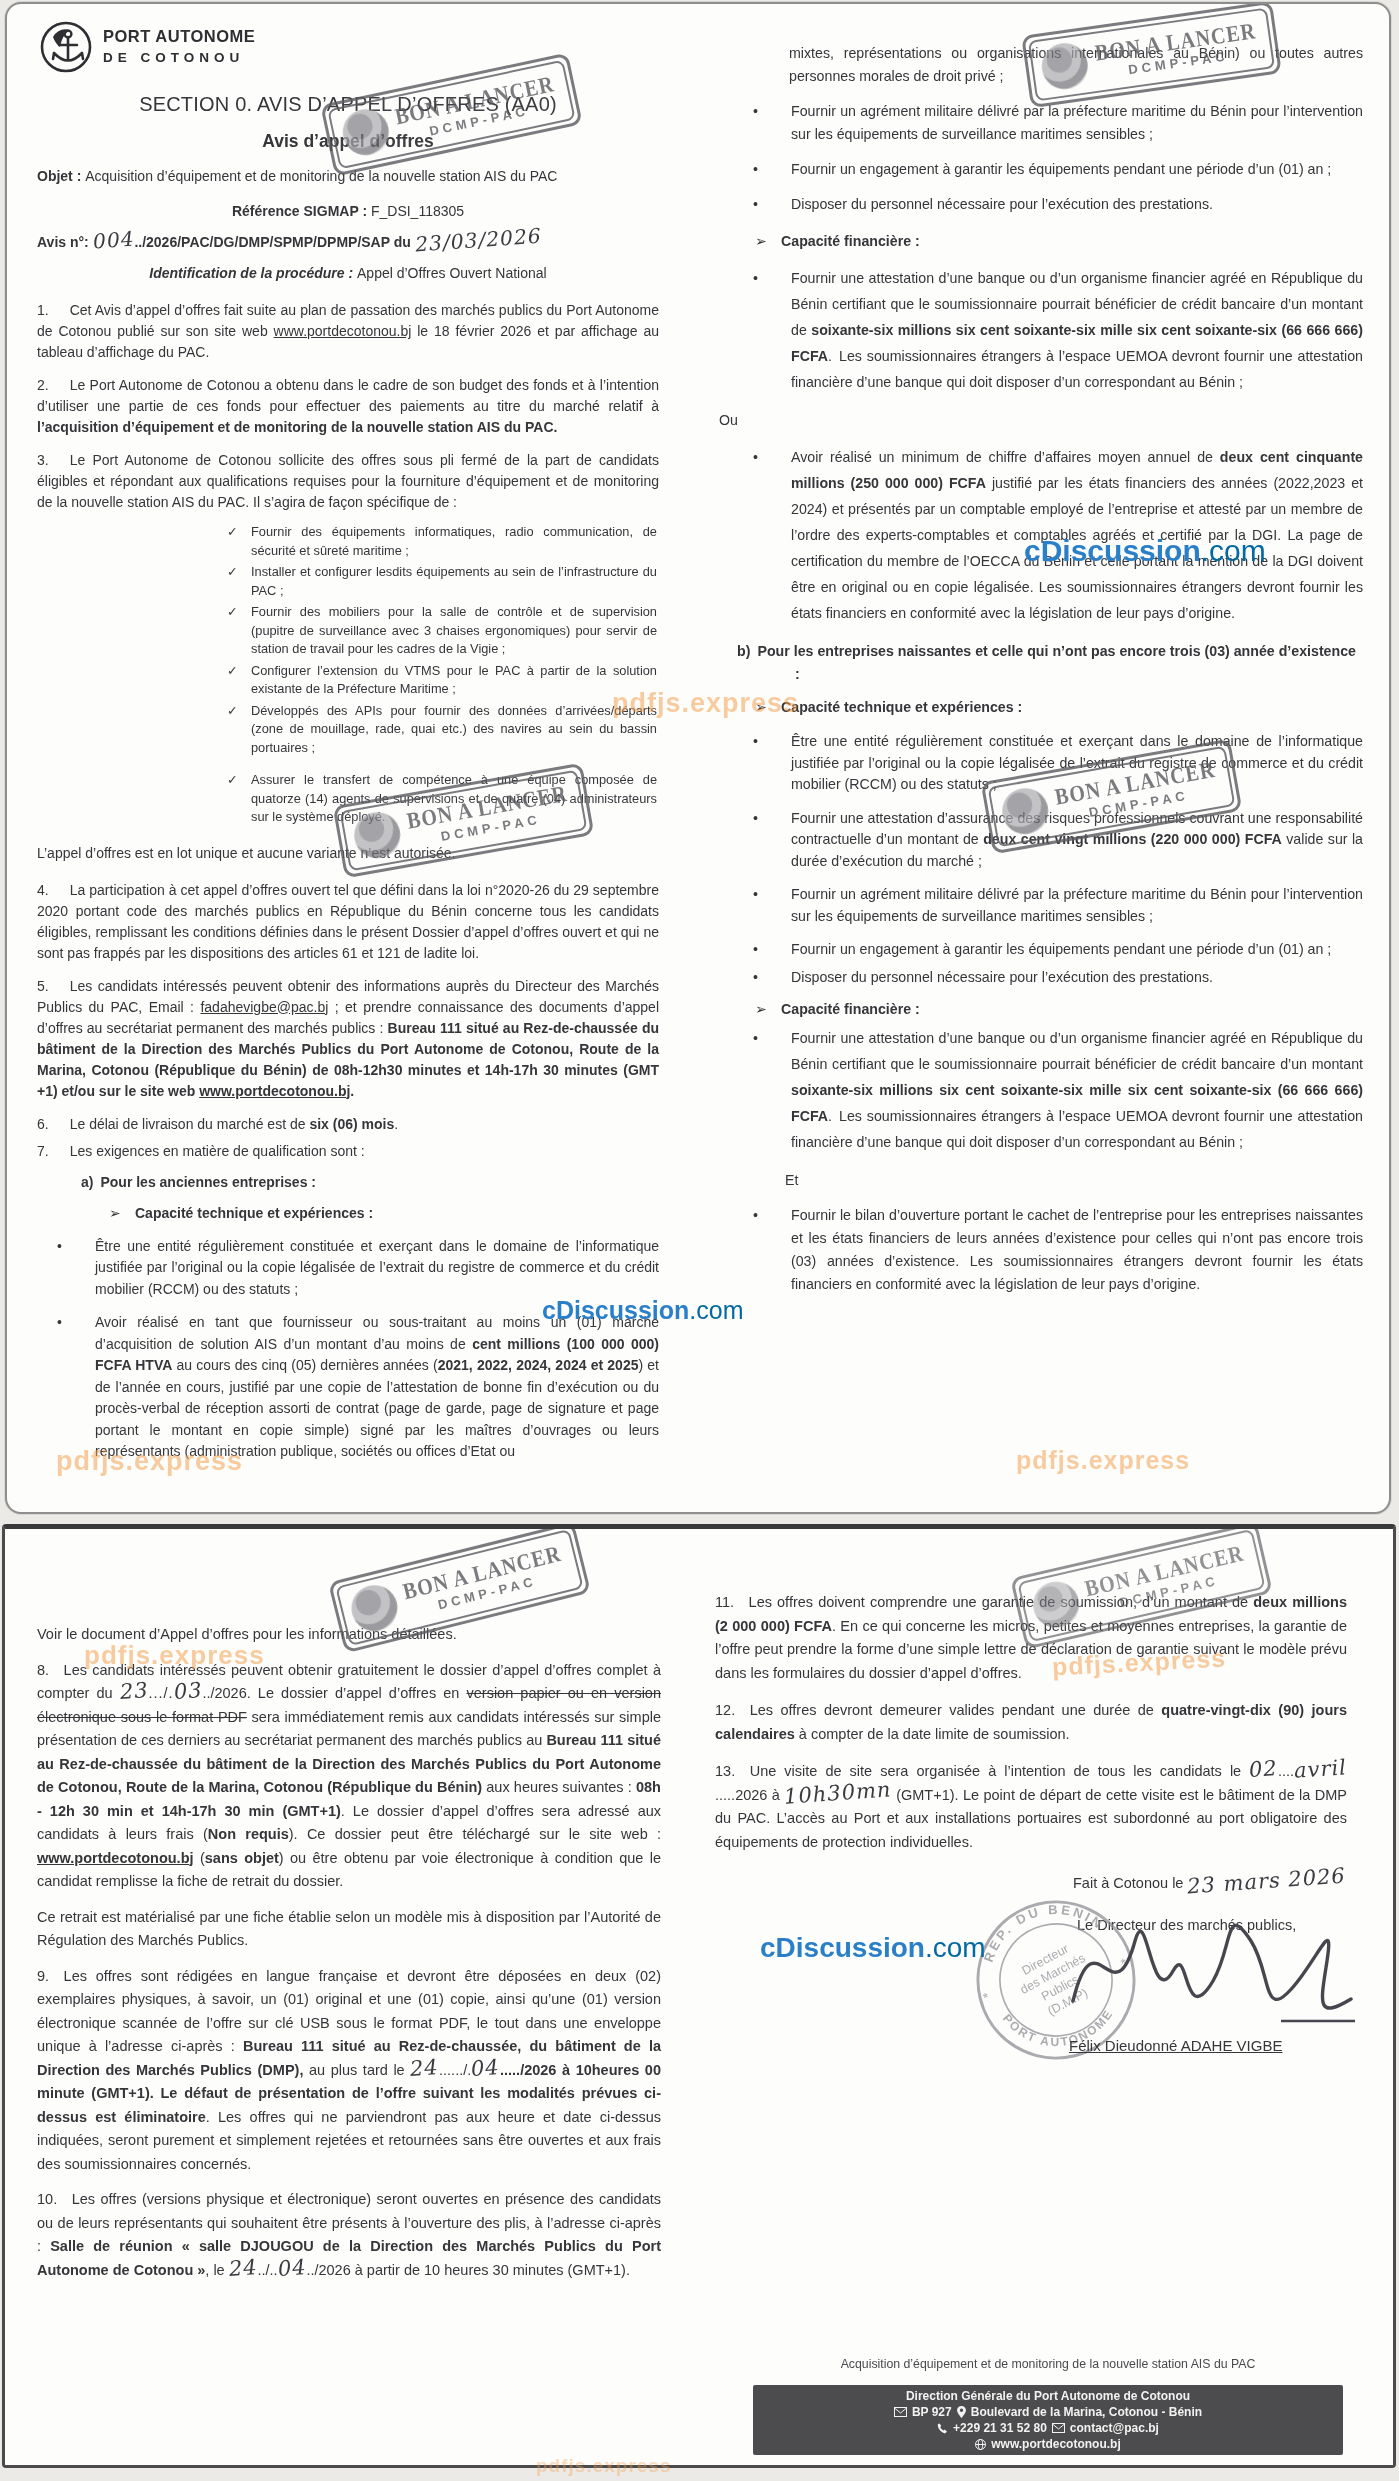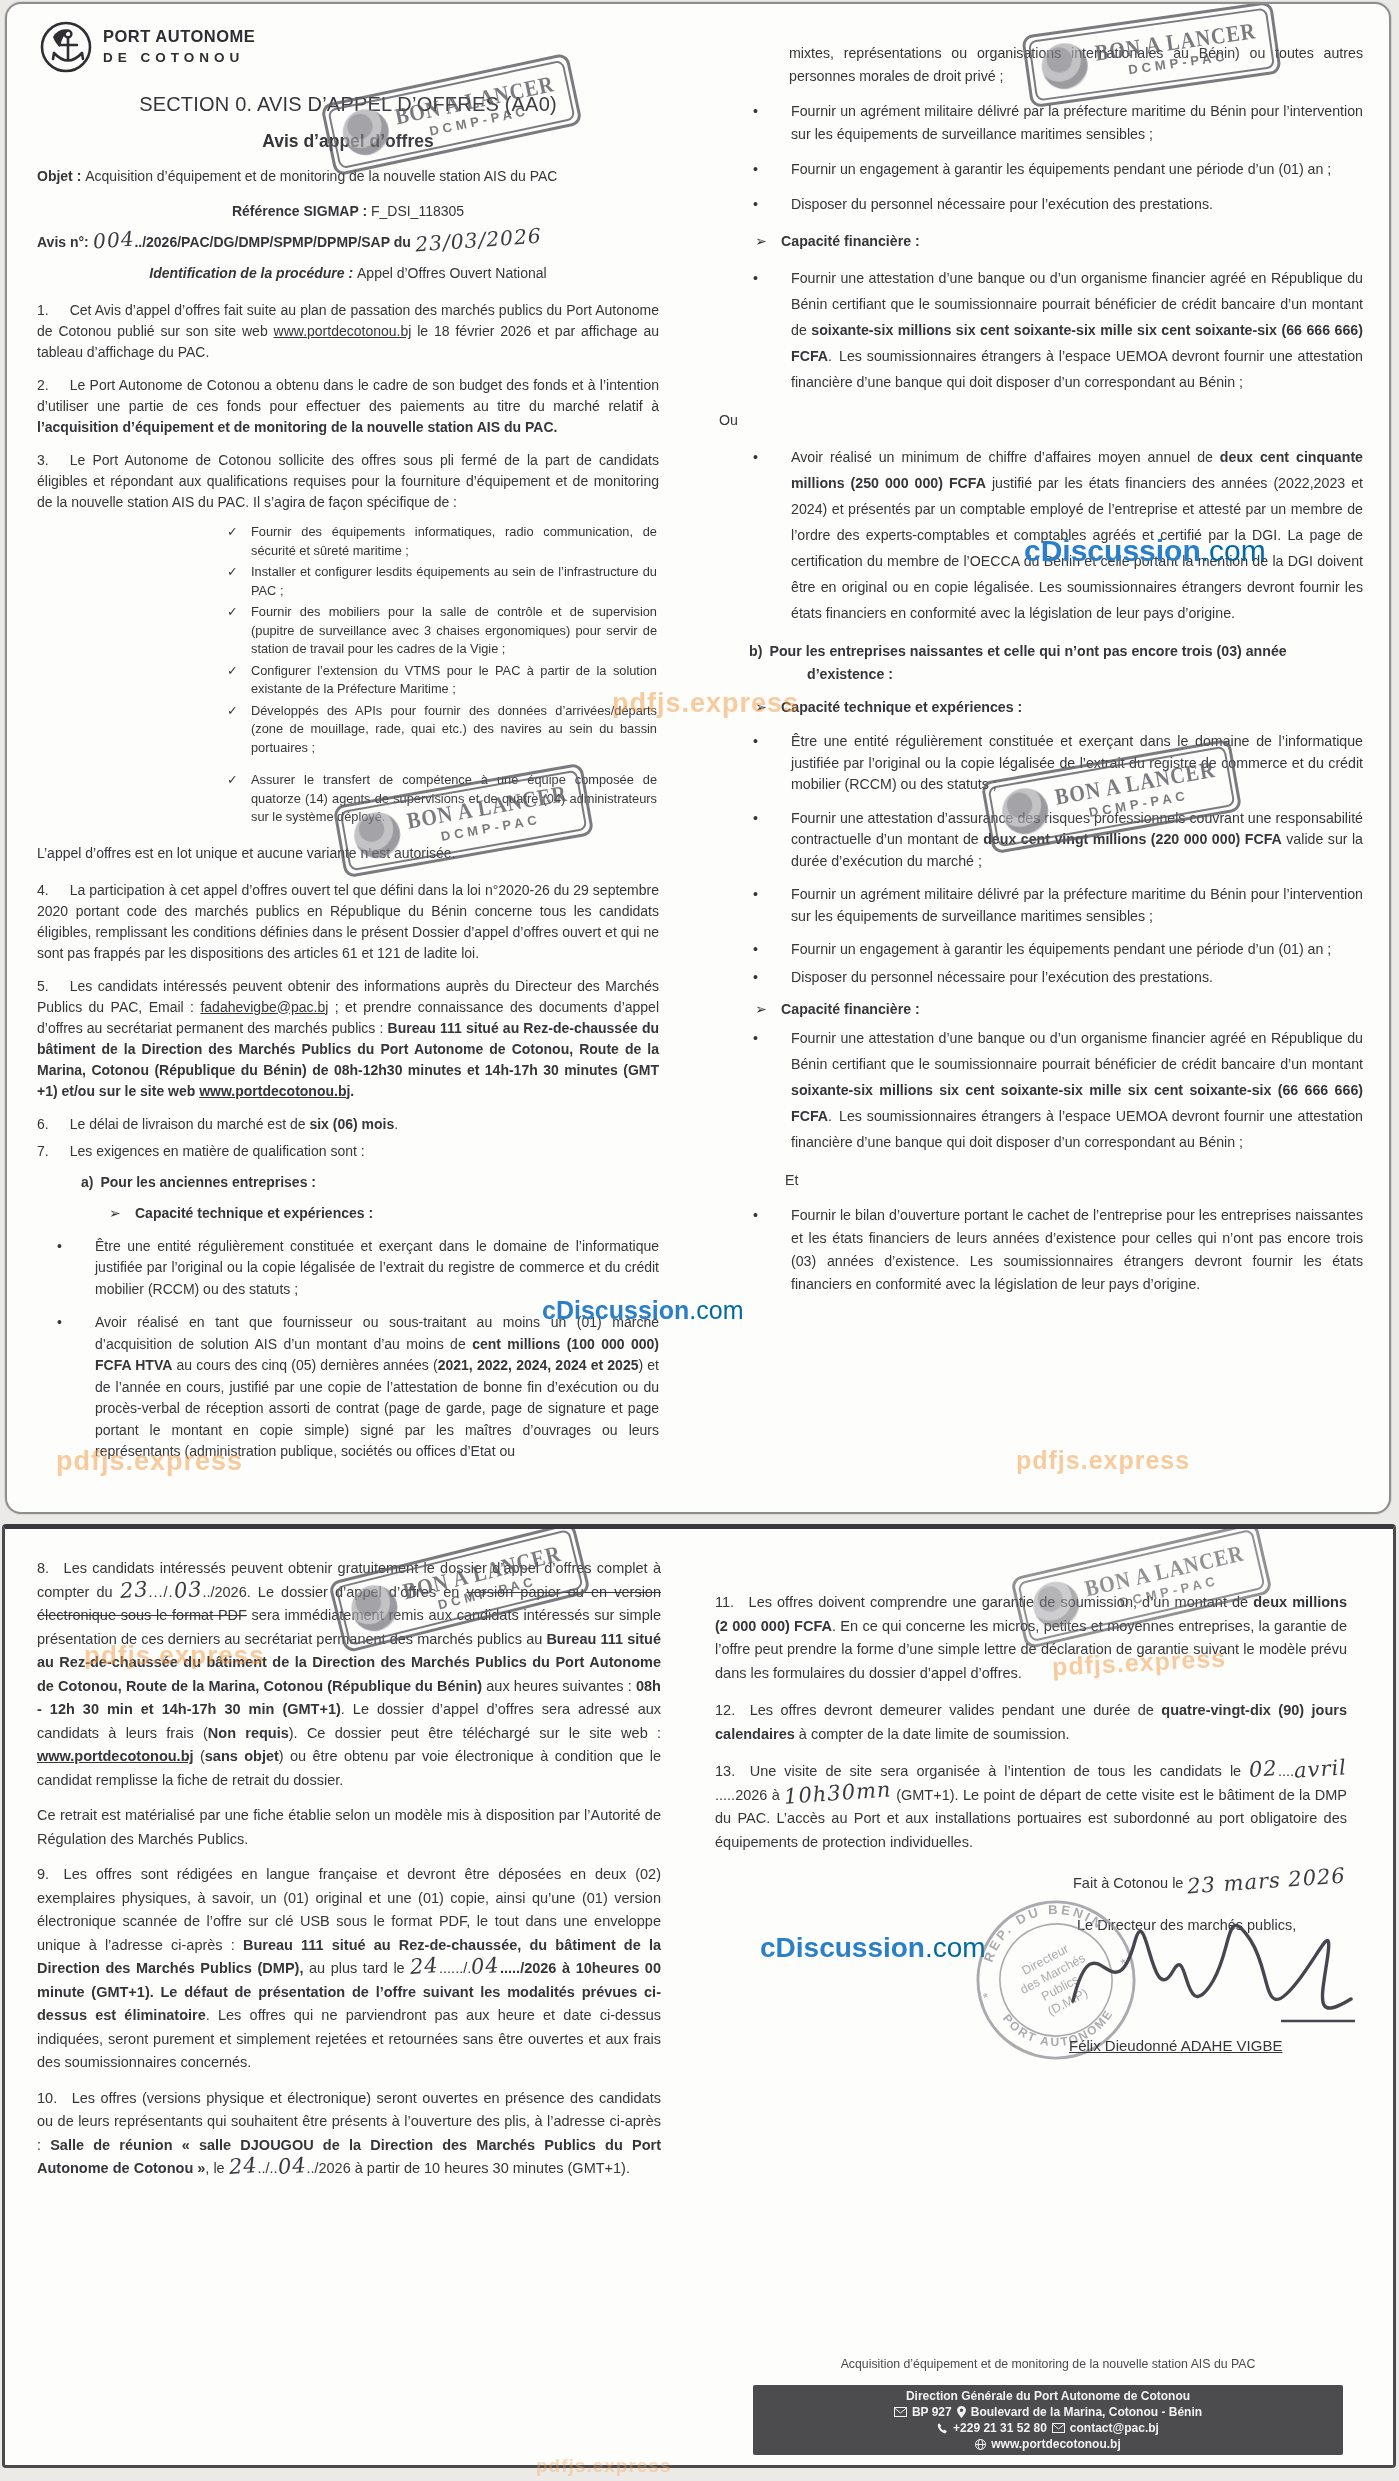--- a/index.html
+++ b/index.html
@@ -30,21 +30,21 @@
   .chklist li:last-child{margin-top:14px;}
   .chk{position:absolute;left:0;top:0;}
   
   .blt{position:relative;padding-left:58px;margin-top:12px;}
   .blt .dot{position:absolute;left:20px;top:0;}
   .tight{line-height:21.5px;}
   .airy{line-height:26px;}
   .ahead{margin:10px 0 0 34px;font-weight:bold;position:relative;padding-left:26px;text-align:left;}
   .ahead .arr{position:absolute;left:0;top:0;font-weight:normal;}
   .a1{margin:10px 0 0 44px;font-weight:bold;text-align:left;}
-  .bhead{margin:14px 16px 0;font-weight:bold;padding-left:58px;text-indent:-58px;text-align:left;}
+  .bhead{margin:14px 4px 0;font-weight:bold;padding-left:58px;text-indent:-58px;text-align:left;}
   .conj{margin:14px 0 0;text-align:left;}
   
   .stamp{position:absolute;color:#5b5b60;opacity:.8;z-index:7;}
   .stamp-outer{border:3px solid currentColor;border-radius:11px;padding:3px;background:rgba(255,255,255,.05);}
   .stamp-inner{border:2px solid currentColor;border-radius:8px;display:flex;align-items:center;gap:9px;padding:5px 12px 6px 8px;}
   .stamp-emblem{width:46px;height:46px;border-radius:50%;flex:none;background:radial-gradient(circle at 40% 35%,#7c7c82 0 30%,#a9a9ad 32% 52%,#6f6f75 54% 72%,#b5b5b8 74%);filter:blur(.6px);opacity:.85;}
   .stamp-l1{display:block;font-family:"Liberation Serif",serif;font-weight:bold;font-size:20px;letter-spacing:1px;white-space:nowrap;transform:scaleY(1.15);}
   .stamp-l2{display:block;font-weight:bold;font-size:13px;letter-spacing:4px;text-align:center;margin-top:2px;}
   
   .wm-disc{position:absolute;font-weight:bold;z-index:8;white-space:nowrap;}
@@ -170,20 +170,21 @@
             <span class="stamp-l1">BON A LANCER</span>
             <span class="stamp-l2">DCMP-PAC</span>
           </span>
     </div>
       </div>
   </div>
 </div>
 
 <div class="page" id="page2">
   <div class="col" id="p2-left">
+    <p style="margin-top:78px;text-align:left">Voir le document d’Appel d’offres pour les informations détaillées.</p>
     <p><span>8.  Les candidats intéressés peuvent obtenir gratuitement le dossier d’appel d’offres complet à compter du </span><span class="hw">23</span><span class="dots">.../.</span><span class="hw">03</span><span>../2026. Le dossier d’appel d’offres en </span><span class="st">version papier ou en version électronique sous le format PDF</span><span> sera immédiatement remis aux candidats intéressés sur simple présentation de ces derniers au secrétariat permanent des marchés publics au </span><span class="b">Bureau 111 situé au Rez-de-chaussée du bâtiment de la Direction des Marchés Publics du Port Autonome de Cotonou, Route de la Marina, Cotonou (République du Bénin)</span><span> aux heures suivantes : </span><span class="b">08h - 12h 30 min et 14h-17h 30 min (GMT+1)</span><span>. Le dossier d’appel d’offres sera adressé aux candidats à leurs frais (</span><span class="b">Non requis</span><span>). Ce dossier peut être téléchargé sur le site web : </span><span class="b u">www.portdecotonou.bj</span><span> (</span><span class="b">sans objet</span><span>) ou être obtenu par voie électronique à condition que le candidat remplisse la fiche de retrait du dossier.</span></p>
     <p><span>Ce retrait est matérialisé par une fiche établie selon un modèle mis à disposition par l’Autorité de Régulation des Marchés Publics.</span></p>
     <p><span>9.  Les offres sont rédigées en langue française et devront être déposées en deux (02) exemplaires physiques, à savoir, un (01) original et une (01) copie, ainsi qu’une (01) version électronique scannée de l’offre sur clé USB sous le format PDF, le tout dans une enveloppe unique à l’adresse ci-après : </span><span class="b">Bureau 111 situé au Rez-de-chaussée, du bâtiment de la Direction des Marchés Publics (DMP),</span><span> au plus tard le </span><span class="hw">24</span><span>....../.</span><span class="hw">04</span><span class="b">...../2026 à 10heures 00 minute (GMT+1). </span><span class="b">Le défaut de présentation de l’offre suivant les modalités prévues ci-dessus est éliminatoire</span><span>. Les offres qui ne parviendront pas aux heure et date ci-dessus indiquées, seront purement et simplement rejetées et retournées sans être ouvertes et aux frais des soumissionnaires concernés.</span></p>
     <p><span>10.  Les offres (versions physique et électronique) seront ouvertes en présence des candidats ou de leurs représentants qui souhaitent être présents à l’ouverture des plis, à l’adresse ci-après : </span><span class="b">Salle de réunion « salle DJOUGOU de la Direction des Marchés Publics du Port Autonome de Cotonou »</span><span>, le </span><span class="hw">24</span><span>../..</span><span class="hw">04</span><span>../2026 à partir de 10 heures 30 minutes (GMT+1).</span></p>
   </div>
 
   <div class="col" id="p2-right">
     <p style="margin-top:46px"><span>11.  Les offres doivent comprendre une garantie de soumission, d’un montant de </span><span class="b">deux millions (2 000 000) FCFA</span><span>. En ce qui concerne les micros, petites et moyennes entreprises, la garantie de l’offre peut prendre la forme d’une simple lettre de déclaration de garantie suivant le modèle prévu dans les formulaires du dossier d’appel d’offres.</span></p>
     <p style="margin-top:14px"><span>12.  Les offres devront demeurer valides pendant une durée de </span><span class="b">quatre-vingt-dix (90) jours calendaires</span><span> à compter de la date limite de soumission.</span></p>
     <p style="margin-top:14px"><span>13.  Une visite de site sera organisée à l’intention de tous les candidats le </span><span class="hw">02</span><span>....</span><span class="hw">avril</span><span>.....2026 à </span><span class="hw">10h30mn</span><span> (GMT+1). Le point de départ de cette visite est le bâtiment de la DMP du PAC. L’accès au Port et aux installations portuaires est subordonné au port obligatoire des équipements de protection individuelles.</span></p>

